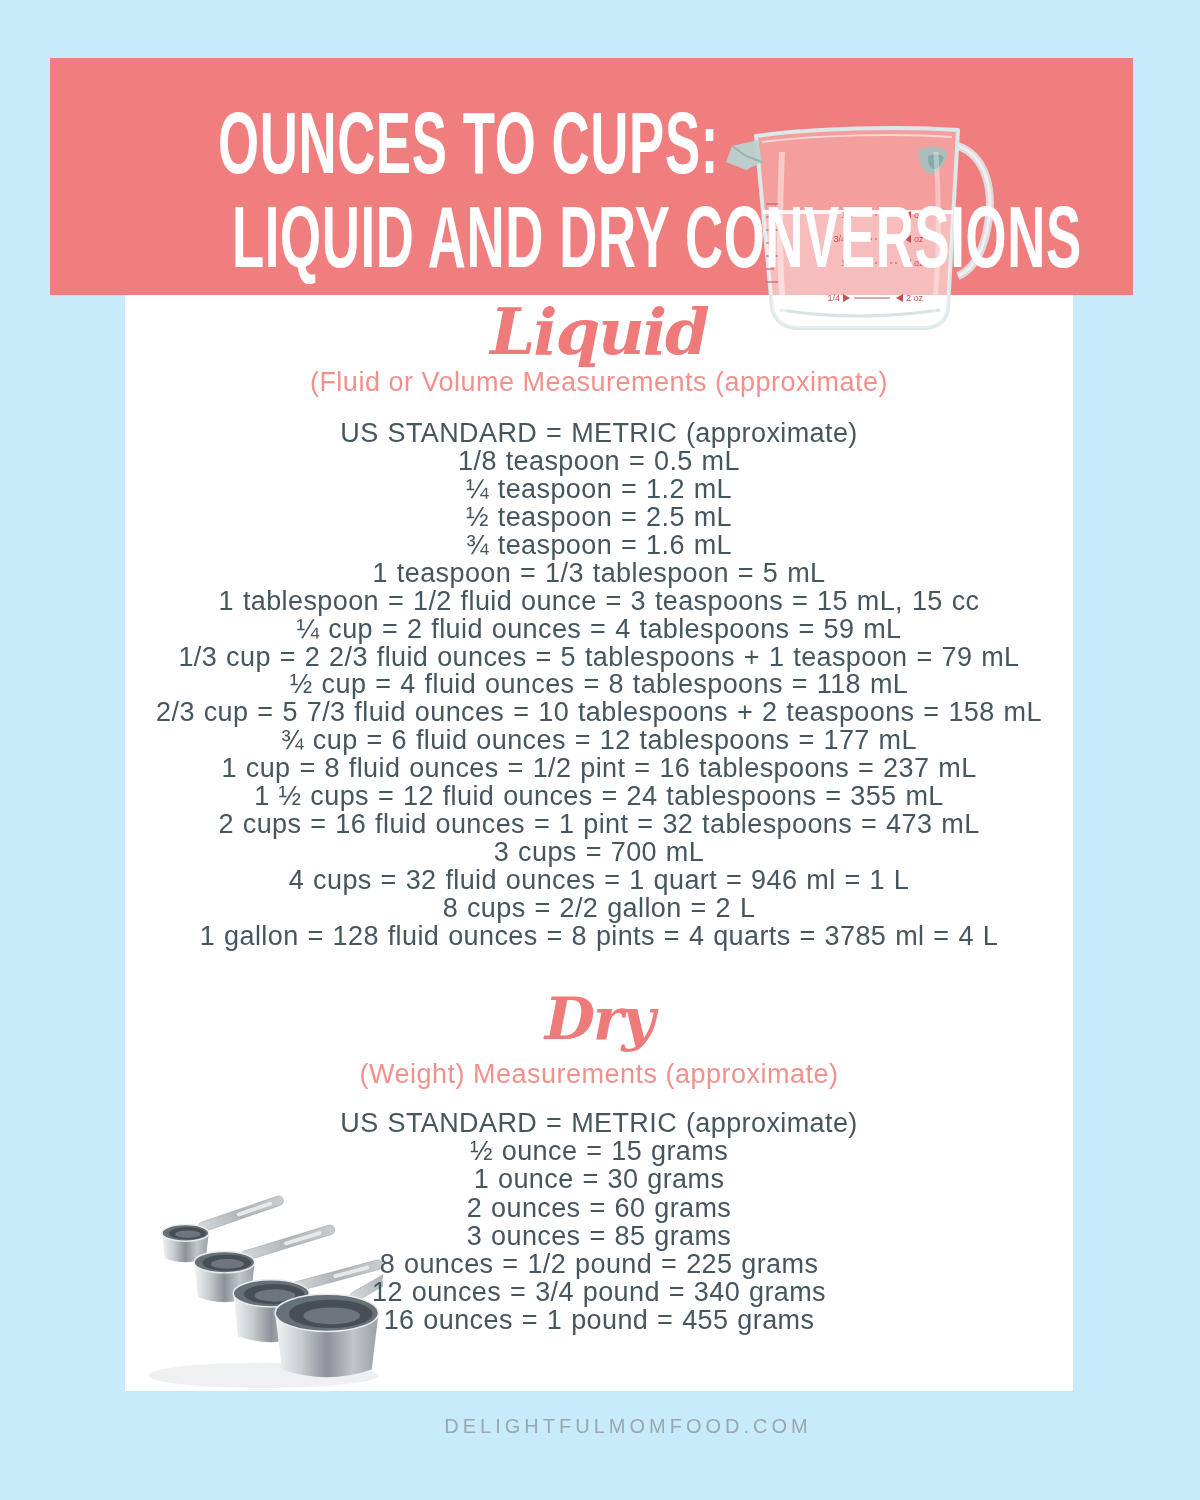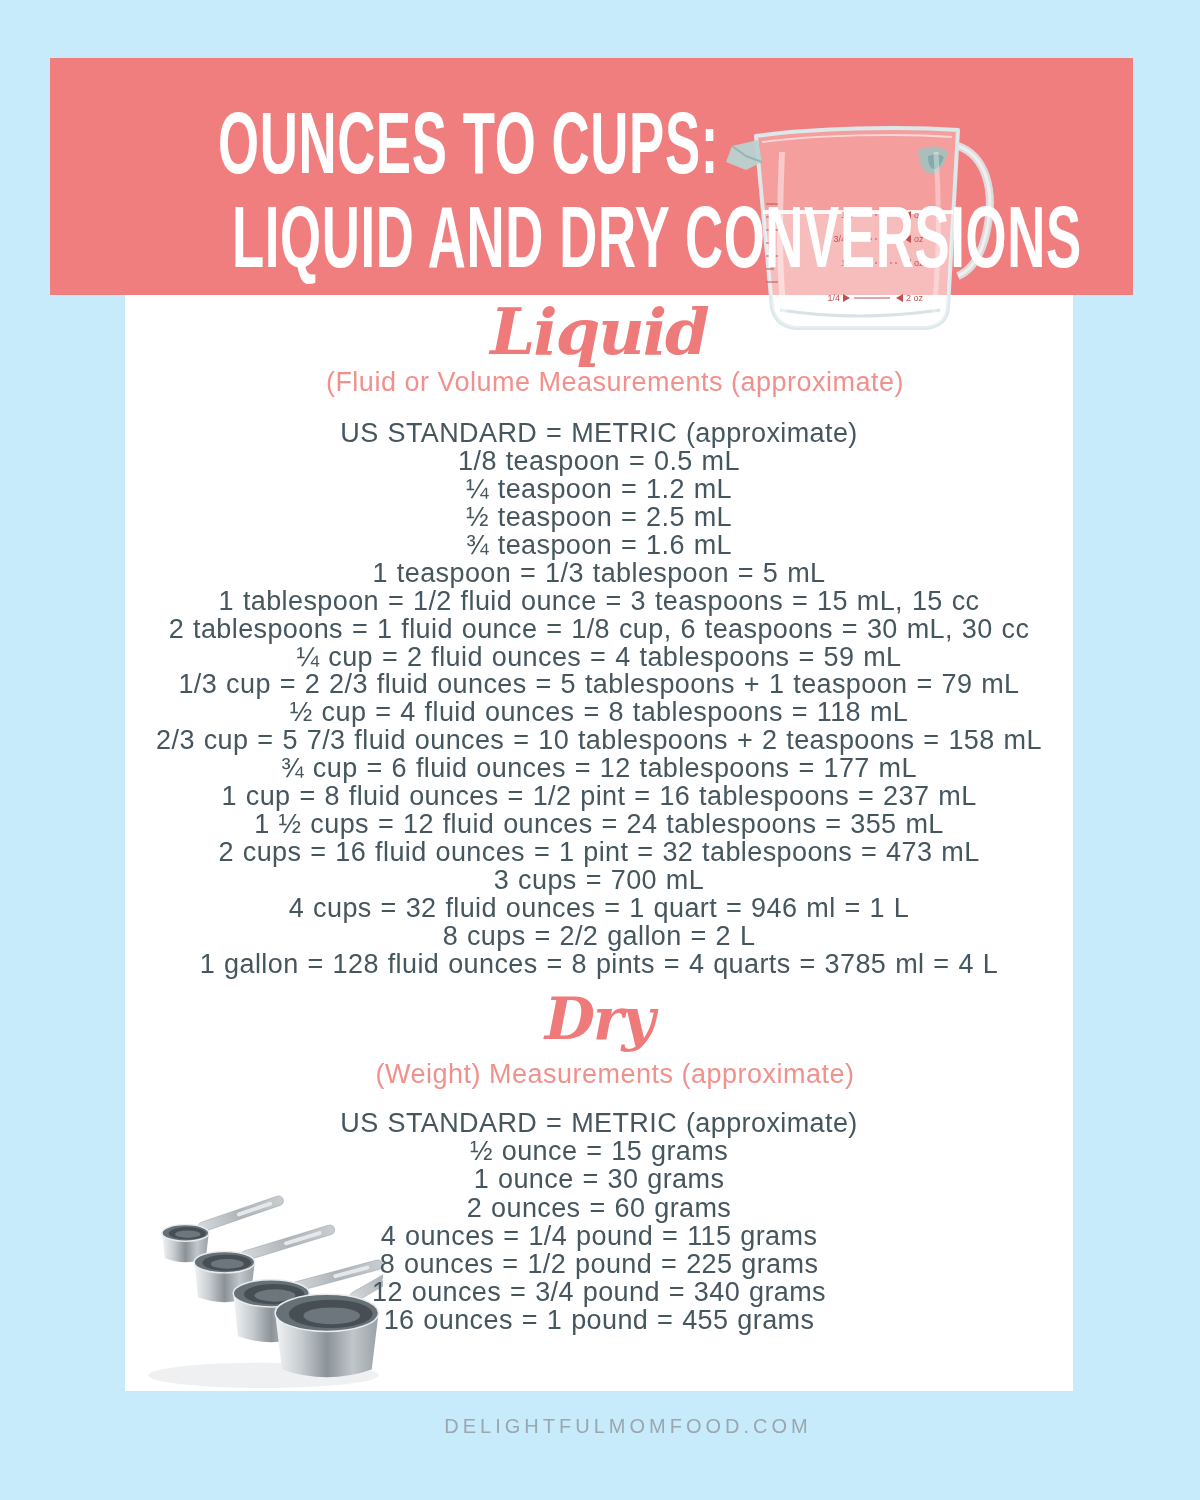--- a/index.html
+++ b/index.html
@@ -22,21 +22,21 @@
   .title1{left:218px;top:99px;}
   .title2{left:232px;top:193px;}
 
   .center-band{position:absolute;left:125px;width:948px;text-align:center;z-index:4;}
 
   .script-head{font-family:"DejaVu Serif",serif;font-style:italic;font-weight:bold;
                color:var(--accent,#ef7a7a);letter-spacing:-2px;line-height:1;}
   .liquid-head{top:300px;font-size:64px;}
   .dry-head{top:990px;font-size:58px;}
 
-  .subhead{color:var(--subtitle,#f2908c);font-size:27px;line-height:1.2;letter-spacing:0.5px;margin-left:16px;}
+  .subhead{color:var(--subtitle,#f2908c);font-size:27px;line-height:1.2;letter-spacing:0.5px;}
   .liquid-sub{top:366px;}
   .dry-sub{top:1058px;}
 
   .conv-list{color:var(--body,#46565f);font-size:27px;letter-spacing:0.4px;word-spacing:1px;}
   .liquid-list{top:420px;}
   .dry-list{top:1109px;}
   .liquid-list .row{height:27.95px;line-height:27.95px;white-space:nowrap;}
   .dry-list .row{height:28.2px;line-height:28.2px;white-space:nowrap;}
 
   .footer{position:absolute;left:0;top:1415px;width:1200px;text-align:center;
@@ -116,21 +116,20 @@
   <div class="center-band subhead liquid-sub">(Fluid or Volume Measurements (approximate)</div>
   <div class="center-band conv-list liquid-list">
     <div class="row">US STANDARD = METRIC (approximate)</div>
 
   <div class="row">1/8 teaspoon = 0.5 mL</div>
       <div class="row">¼ teaspoon = 1.2 mL</div>
       <div class="row">½ teaspoon = 2.5 mL</div>
       <div class="row">¾ teaspoon = 1.6 mL</div>
       <div class="row">1 teaspoon = 1/3 tablespoon = 5 mL</div>
       <div class="row">1 tablespoon = 1/2 fluid ounce = 3 teaspoons = 15 mL, 15 cc</div>
-      <div class="row">2 tablespoons = 1 fluid ounce = 1/8 cup, 6 teaspoons = 30 mL, 30 cc</div>
       <div class="row">¼ cup = 2 fluid ounces = 4 tablespoons = 59 mL</div>
       <div class="row">1/3 cup = 2 2/3 fluid ounces = 5 tablespoons + 1 teaspoon = 79 mL</div>
       <div class="row">½ cup = 4 fluid ounces = 8 tablespoons = 118 mL</div>
       <div class="row">2/3 cup = 5 7/3 fluid ounces = 10 tablespoons + 2 teaspoons = 158 mL</div>
       <div class="row">¾ cup = 6 fluid ounces = 12 tablespoons = 177 mL</div>
       <div class="row">1 cup = 8 fluid ounces = 1/2 pint = 16 tablespoons = 237 mL</div>
       <div class="row">1 ½ cups = 12 fluid ounces = 24 tablespoons = 355 mL</div>
       <div class="row">2 cups = 16 fluid ounces = 1 pint = 32 tablespoons = 473 mL</div>
       <div class="row">3 cups = 700 mL</div>
       <div class="row">4 cups = 32 fluid ounces = 1 quart = 946 ml = 1 L</div>
@@ -139,21 +138,21 @@
     </div>
 
   <div class="center-band script-head dry-head">Dry</div>
   <div class="center-band subhead dry-sub">(Weight) Measurements (approximate)</div>
   <div class="center-band conv-list dry-list">
     <div class="row">US STANDARD = METRIC (approximate)</div>
 
   <div class="row">½ ounce = 15 grams</div>
       <div class="row">1 ounce = 30 grams</div>
       <div class="row">2 ounces = 60 grams</div>
-      <div class="row">4 ounces = 1/4 pound = 115 grams</div>
+      <div class="row">3 ounces = 85 grams</div>
       <div class="row">8 ounces = 1/2 pound = 225 grams</div>
       <div class="row">12 ounces = 3/4 pound = 340 grams</div>
       <div class="row">16 ounces = 1 pound = 455 grams</div>
     </div>
 
   <svg class="cups" viewBox="0 0 250 205">
     <defs>
       <linearGradient id="cupBody" x1="0" y1="0" x2="1" y2="0">
         <stop offset="0" stop-color="#f2f4f5"></stop>
         <stop offset="0.25" stop-color="#c6ccd0"></stop>

